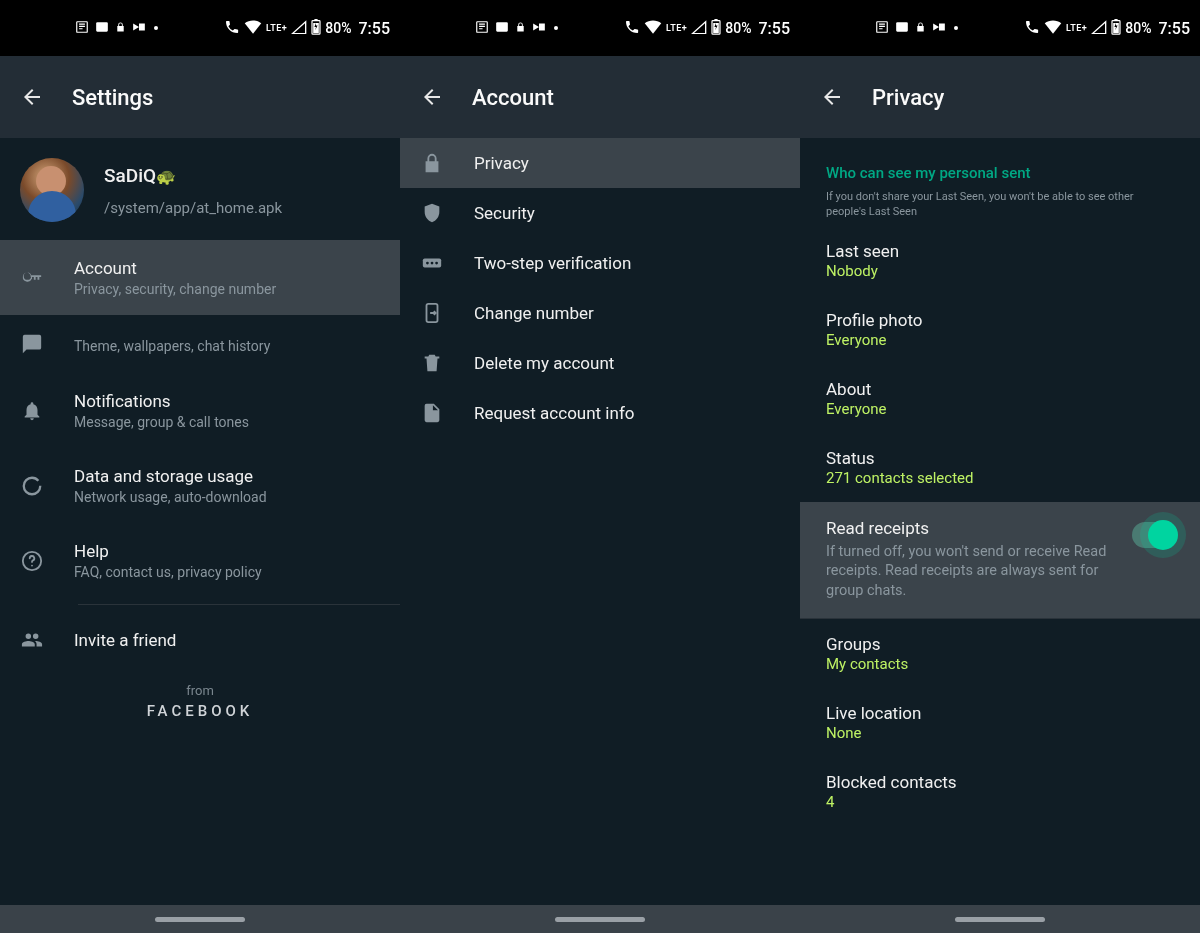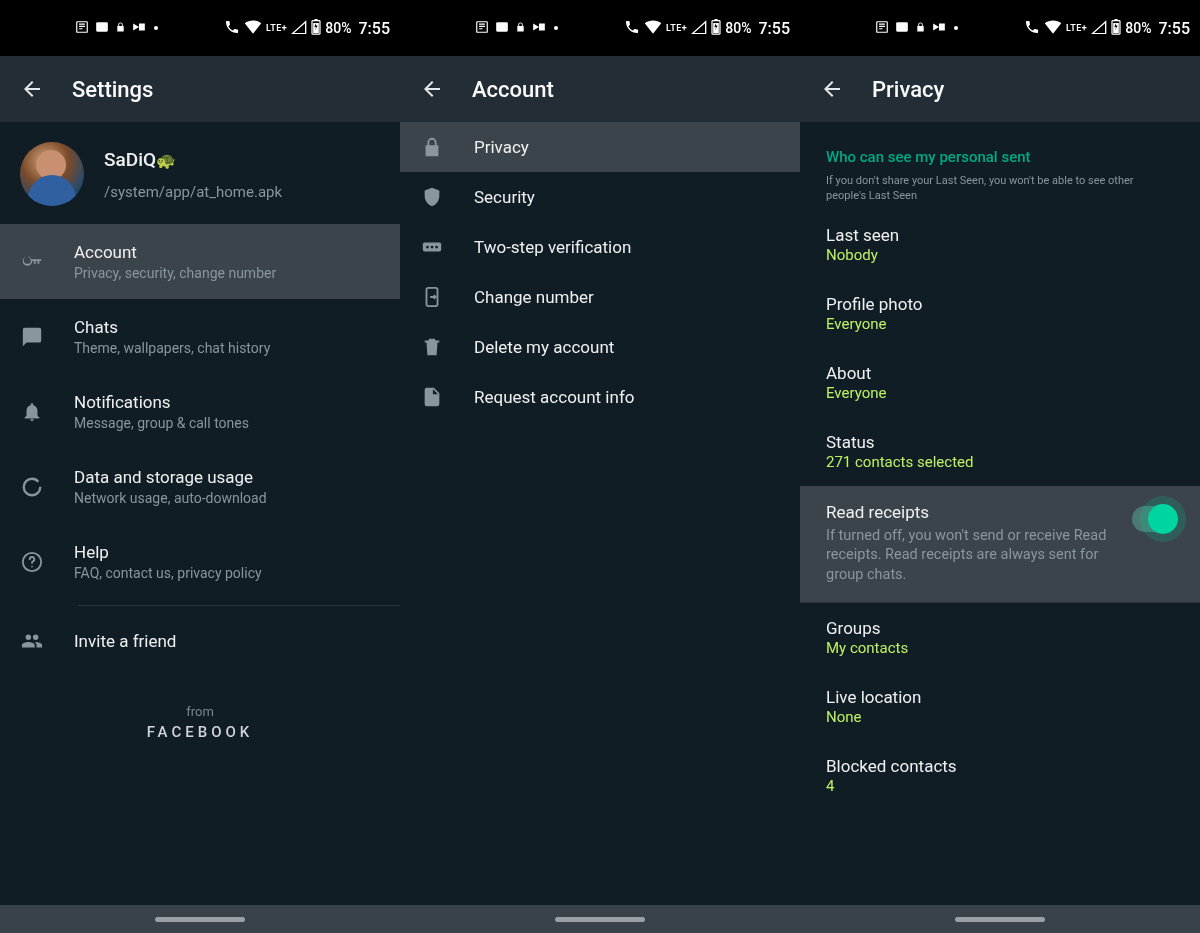--- a/index.html
+++ b/index.html
@@ -29,21 +29,21 @@
     padding: 0 10px 0 75px;
     font-size: 14px;
     color: #fff;
     font-weight: 500;
   }
   .status-left { display: flex; align-items: center; gap: 6px; }
   .status-right { display: flex; align-items: center; gap: 4px; }
   .status-right .lte { font-size: 9px; font-weight: 600; letter-spacing: 0.5px; }
   .status-right .time { font-size: 16px; margin-left: 3px; }
   .app-bar {
-    height: 66px;
+    height: 82px;
     background: #232d36;
     display: flex;
     align-items: center;
     padding: 0 20px;
     gap: 28px;
   }
   .back-arrow {
     width: 24px; height: 24px; display: flex; align-items: center; justify-content: center;
     cursor: pointer;
   }
@@ -81,21 +81,21 @@
   .list-item.highlighted { background: #3b444b; }
   .list-icon { width: 24px; display: flex; align-items: center; justify-content: center; color: #8a969e; }
   .list-text { flex: 1; }
   .list-title { font-size: 17px; color: #f0f0f0; }
   .list-sub { font-size: 14px; color: #8a969e; margin-top: 3px; }
   .list-item.simple { padding: 14px 20px; }
   .list-item.simple .list-title { font-size: 17px; }
   
   .divider { height: 1px; background: #2a333a; margin: 6px 0 6px 78px; }
   
-  .footer-from { text-align: center; margin-top: 34px; }
+  .footer-from { text-align: center; margin-top: 14px; }
   .footer-from .from { font-size: 13px; color: #7a868e; }
   .footer-from .fb { font-size: 15px; letter-spacing: 4px; color: #d0d4d8; margin-top: 4px; font-weight: 500; }
   
   
   .section-header {
     padding: 26px 26px 6px 26px;
   }
   .section-title { font-size: 15px; color: #00a884; font-weight: 500; }
   .section-desc { font-size: 11px; color: #8a969e; margin-top: 8px; line-height: 1.35; }
   
@@ -203,21 +203,20 @@
         <div class="list-sub">Privacy, security, change number</div>
       </div>
     </div>
     <div class="list-item">
       <span class="list-icon">
           <svg width="22" height="22" viewBox="0 0 24 24">
             <path d="M20 2H4a2 2 0 0 0-2 2v18l4-4h14a2 2 0 0 0 2-2V4a2 2 0 0 0-2-2z" fill="#8a969e"></path>
           </svg>
         </span>
       <div class="list-text">
-        <div class="list-title">Chats</div>
         <div class="list-sub">Theme, wallpapers, chat history</div>
       </div>
     </div>
     <div class="list-item">
       <span class="list-icon">
           <svg width="22" height="22" viewBox="0 0 24 24">
             <path d="M12 22a2 2 0 0 0 2-2h-4a2 2 0 0 0 2 2zm6-6V11c0-3.1-1.6-5.6-4.5-6.3V4a1.5 1.5 0 1 0-3 0v.7C7.6 5.4 6 7.9 6 11v5l-2 2v1h16v-1l-2-2z" fill="#8a969e"></path>
           </svg>
         </span>
       <div class="list-text">

